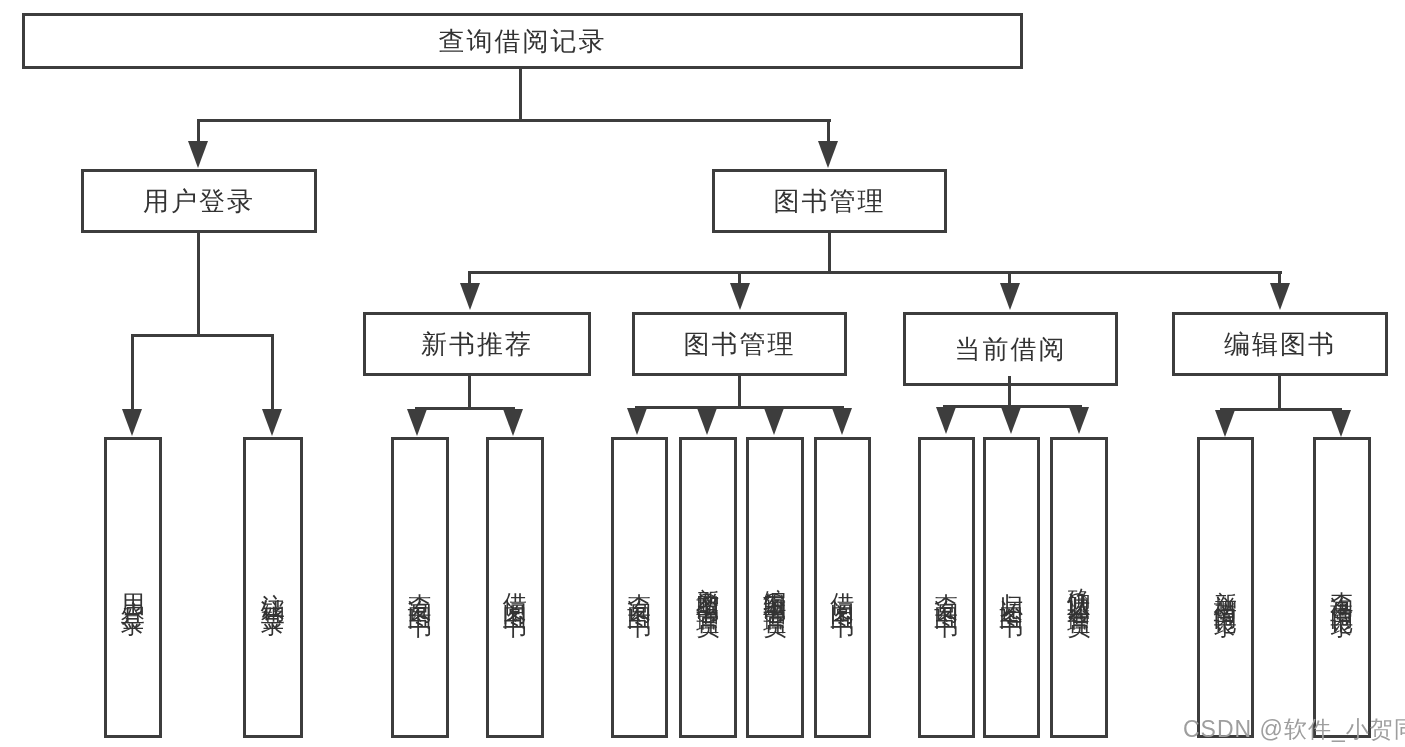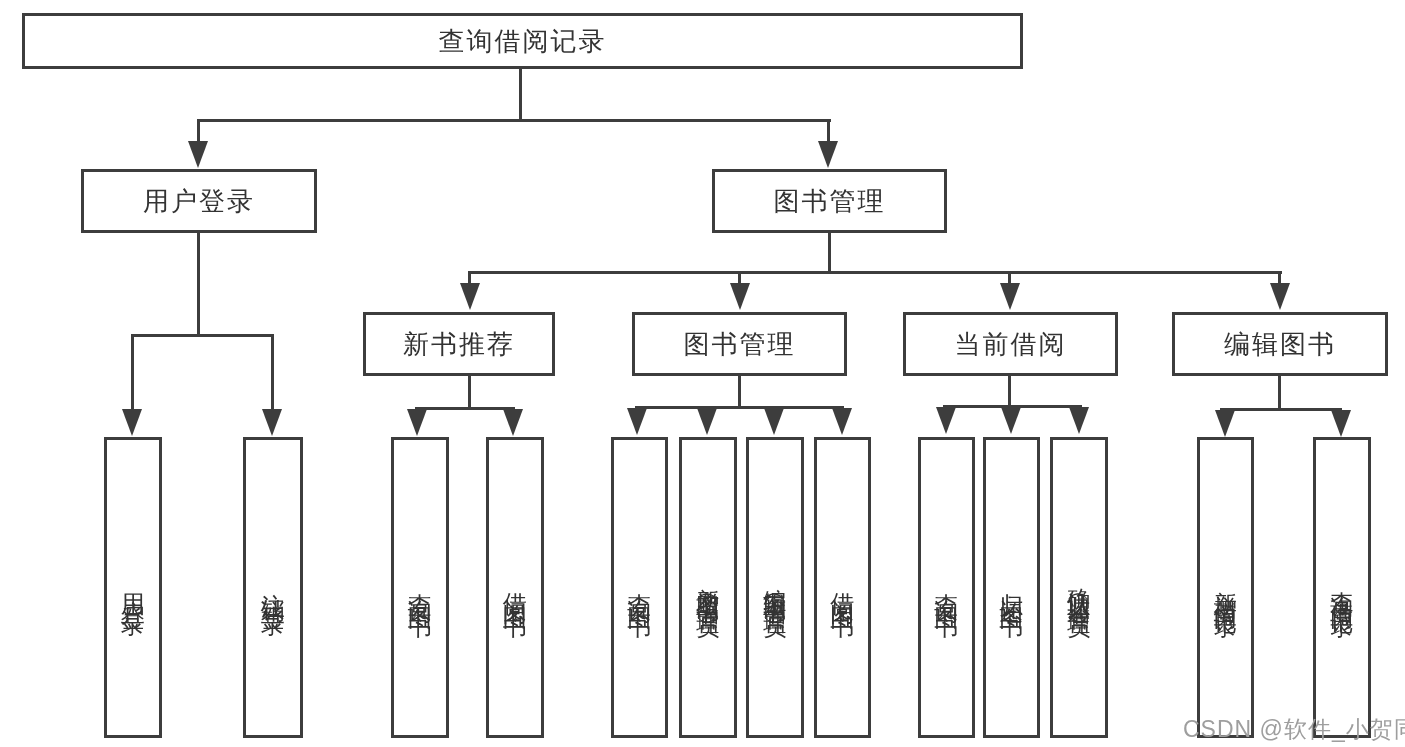--- a/index.html
+++ b/index.html
@@ -77,27 +77,27 @@
   <div class="hl" style="left:468px;top:271px;width:814px;"></div>
   <div class="vl" style="left:468px;top:271px;height:14px;"></div>
   <div class="arr" style="left:460px;top:283px;"></div>
   <div class="vl" style="left:738px;top:271px;height:14px;"></div>
   <div class="arr" style="left:730px;top:283px;"></div>
   <div class="vl" style="left:1008px;top:271px;height:14px;"></div>
   <div class="arr" style="left:1000px;top:283px;"></div>
   <div class="vl" style="left:1278px;top:271px;height:14px;"></div>
   <div class="arr" style="left:1270px;top:283px;"></div>
 
-  <div class="hbox" style="left:363px;top:312px;width:192px;height:64px;">
+  <div class="hbox" style="left:363px;top:312px;width:228px;height:64px;">
     <span>新书推荐</span>
   </div>
   <div class="hbox" style="left:632px;top:312px;width:215px;height:64px;">
     <span>图书管理</span>
   </div>
-  <div class="hbox" style="left:903px;top:312px;width:215px;height:64px;">
+  <div class="hbox" style="left:903px;top:312px;width:215px;height:74px;">
     <span>当前借阅</span>
   </div>
   <div class="hbox" style="left:1172px;top:312px;width:216px;height:64px;">
     <span>编辑图书</span>
   </div>
 
   <div class="vl" style="left:468px;top:376px;height:33px;"></div>
   <div class="hl" style="left:415px;top:407px;width:100px;"></div>
   <div class="arr" style="left:407px;top:409px;"></div>
   <div class="arr" style="left:503px;top:409px;"></div>

